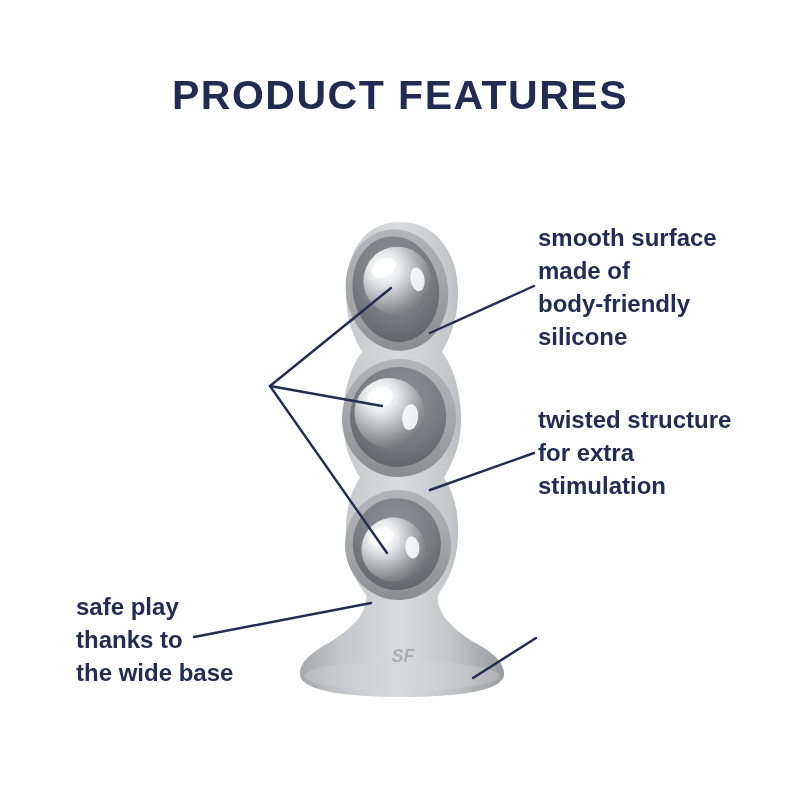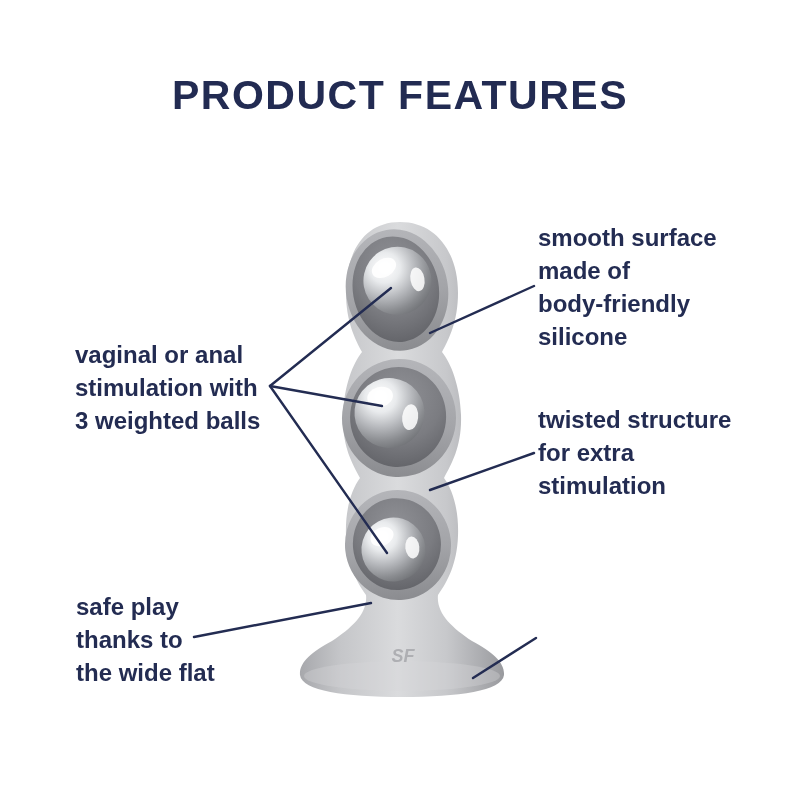--- a/index.html
+++ b/index.html
@@ -145,31 +145,28 @@
       <line x1="270" y1="386" x2="391" y2="288"></line>
       <line x1="270" y1="386" x2="382" y2="406"></line>
       <line x1="270" y1="386" x2="387" y2="553"></line>
       <line x1="534" y1="286" x2="430" y2="333"></line>
       <line x1="534" y1="453" x2="430" y2="490"></line>
       <line x1="194" y1="637" x2="371" y2="603"></line>
       <line x1="536" y1="638" x2="473" y2="678"></line>
     </g>
   </svg>
 
-  <div id="callout-balls" class="callout">vaginal or anal
-stimulation with
-3 weighted balls</div>
 
   <div id="callout-twisted" class="callout right">twisted structure
 for extra
 stimulation</div>
 
   <div id="callout-smooth" class="callout right">smooth surface
 made of
 body-friendly
 silicone</div>
 
   <div id="callout-safe" class="callout">safe play
 thanks to
-the wide flat</div>
+the wide base</div>
 
 
 </div>
 
 </body></html>

